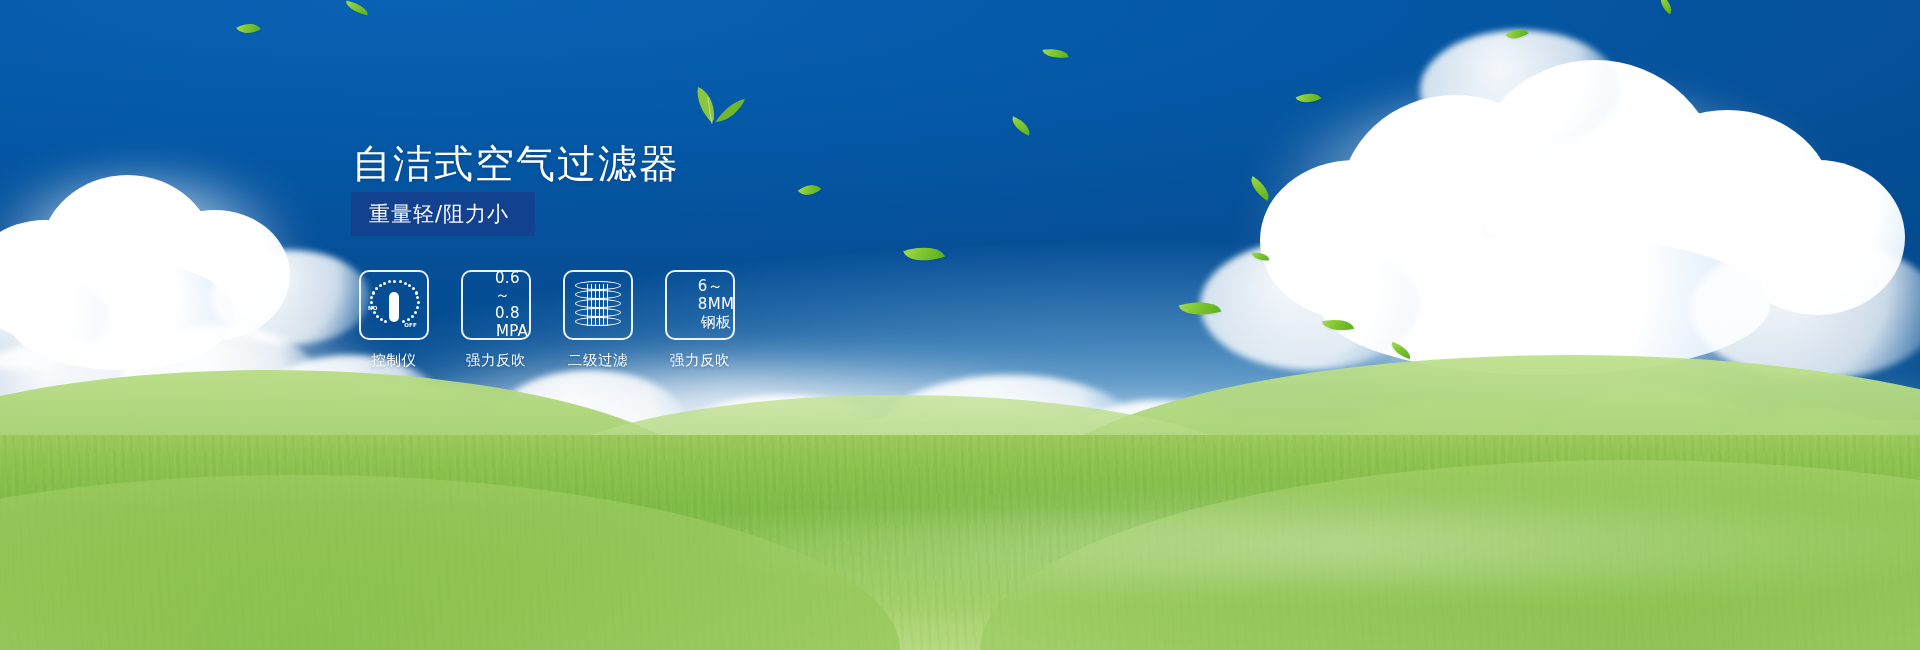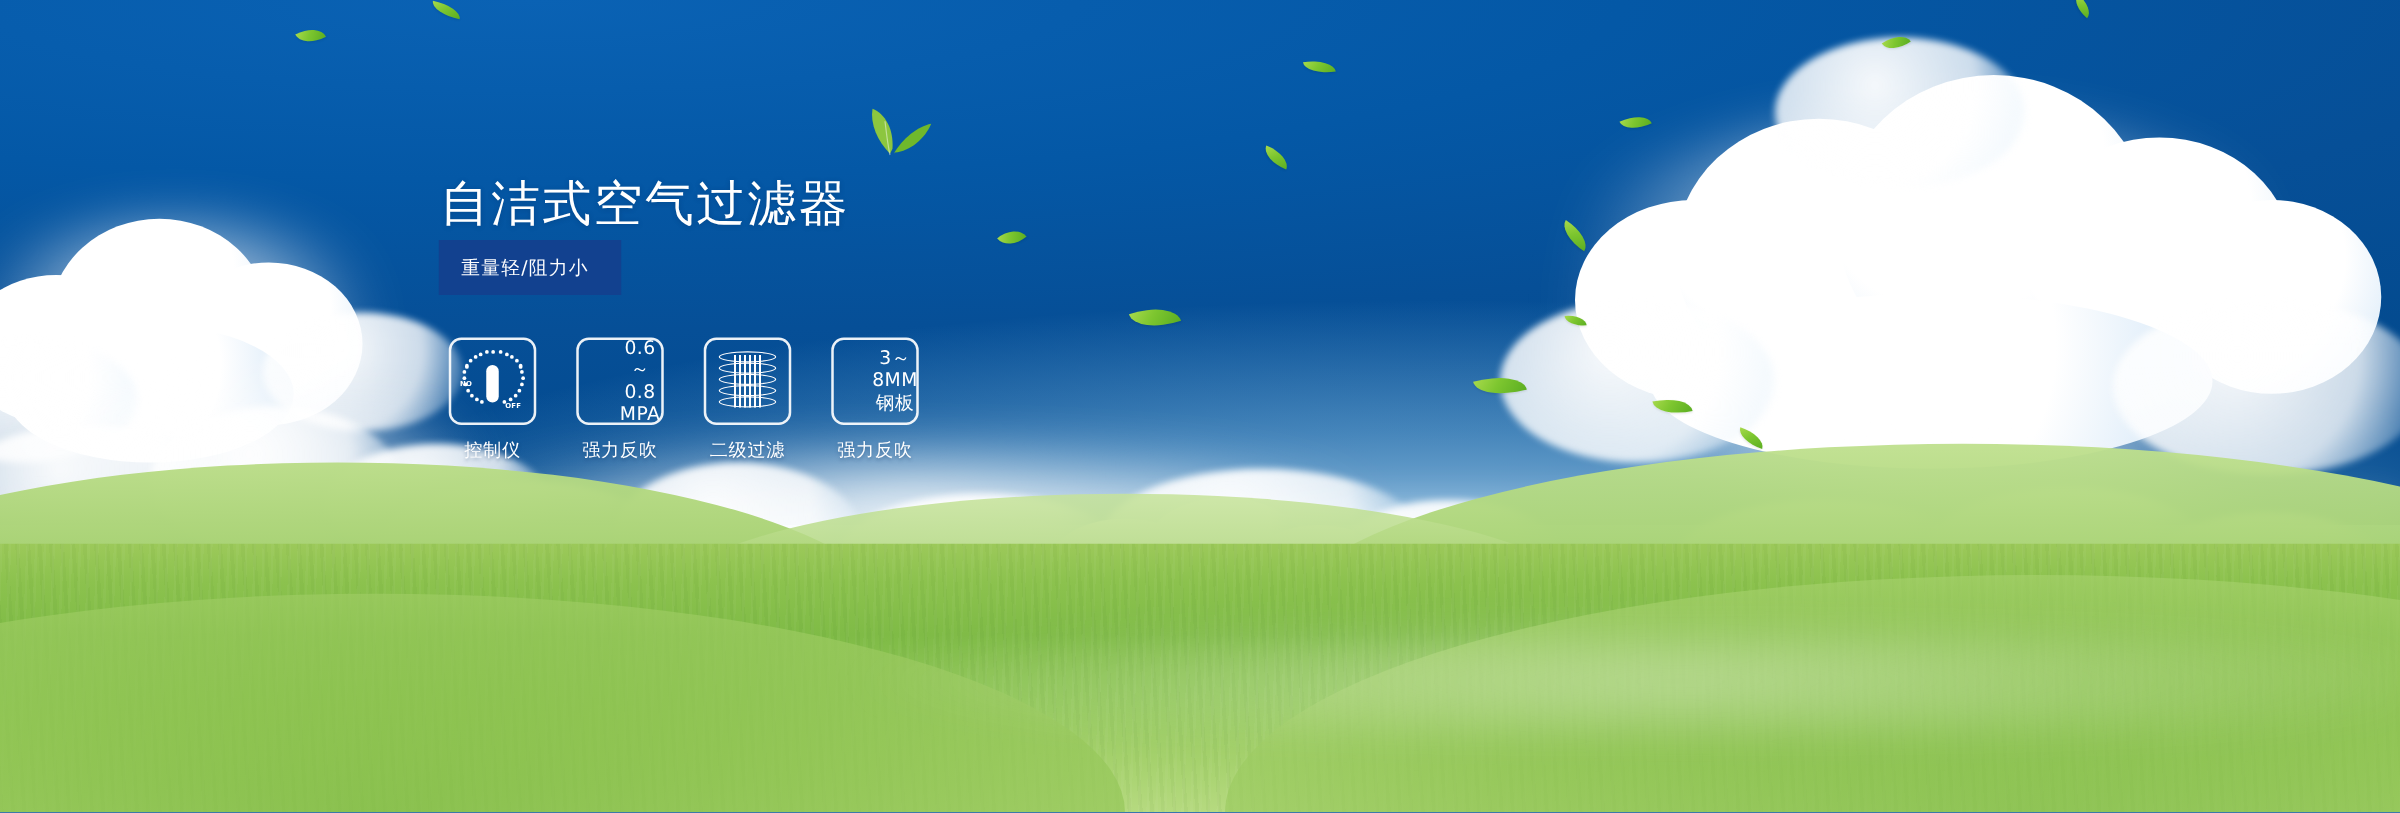--- a/index.html
+++ b/index.html
@@ -45,33 +45,33 @@
   .title{font-size:39px;line-height:1;color:#ffffff;letter-spacing:2px;
     font-family:"DejaVu Sans","Liberation Sans",sans-serif;font-weight:300;
     text-shadow:0 1px 4px rgba(0,40,90,.30);}
 
   .title-leaf{position:absolute;left:330px;top:-33px;width:64px;height:40px;}
 
   
   .ribbon{position:absolute;left:351px;top:192px;height:44px;display:flex;}
   .rib-a{position:relative;height:44px;background:#12418f;display:flex;align-items:center;
     padding:0 26px 0 18px;}
-  .rib-a span{font-size:15px;color:#ffffff;letter-spacing:1px;white-space:nowrap;}
+  .rib-a span{font-size:21px;color:#ffffff;letter-spacing:1px;white-space:nowrap;}
   .rib-b{position:relative;height:44px;background:#ffffff;display:flex;align-items:center;
     padding:0 16px 0 22px;margin-left:-18px;
     clip-path:polygon(20px 0,100% 0,100% 100%,0 100%);}
   .rib-b span{font-size:19px;color:#1565c0;letter-spacing:1px;white-space:nowrap;}
 
   
   .features{position:absolute;left:358px;top:270px;display:flex;gap:30px;}
   .feat{width:72px;display:flex;flex-direction:column;align-items:center;}
   .feat-box{width:70px;height:70px;border:2px solid rgba(255,255,255,.92);border-radius:10px;
     display:flex;flex-direction:column;align-items:center;justify-content:center;
     box-sizing:border-box;position:relative;}
-  .feat-text{color:#ffffff;font-size:15px;line-height:1.18;text-align:center;letter-spacing:.3px;padding-left:32px;}
+  .feat-text{color:#ffffff;font-size:15px;line-height:1.18;letter-spacing:.3px;padding-left:32px;}
   .feat-label{margin-top:11px;color:#ffffff;font-size:14.5px;white-space:nowrap;letter-spacing:.6px;
     text-shadow:0 1px 3px rgba(0,40,90,.35);}
 
   .gauge{position:relative;width:54px;height:52px;}
   .g-dot{position:absolute;width:3.2px;height:3.2px;border-radius:50%;background:#fff;}
   .g-pill{position:absolute;left:50%;top:13px;margin-left:-5px;width:10px;height:30px;
     border-radius:5px;background:#fff;}
   .g-no{position:absolute;left:1px;top:26px;font-size:5.5px;color:#fff;font-weight:bold;letter-spacing:.2px;}
   .g-off{position:absolute;right:4px;bottom:3px;font-size:5.5px;color:#fff;font-weight:bold;letter-spacing:.2px;}
 
@@ -254,21 +254,21 @@
             <div class="coil-e" style="top:18px;"></div>
             <div class="coil-e" style="top:27px;"></div>
             <div class="coil-e" style="top:36px;"></div>
           </div>
         </div>
         <div class="feat-label">二级过滤</div>
       </div>
 
       <div class="feat">
         <div class="feat-box">
-          <div class="feat-text">3～8MM</div>
+          <div class="feat-text">6～8MM</div>
           <div class="feat-text">钢板</div>
         </div>
         <div class="feat-label">强力反吹</div>
       </div>
 
 
     </div>
   </div>
 </div>
 

